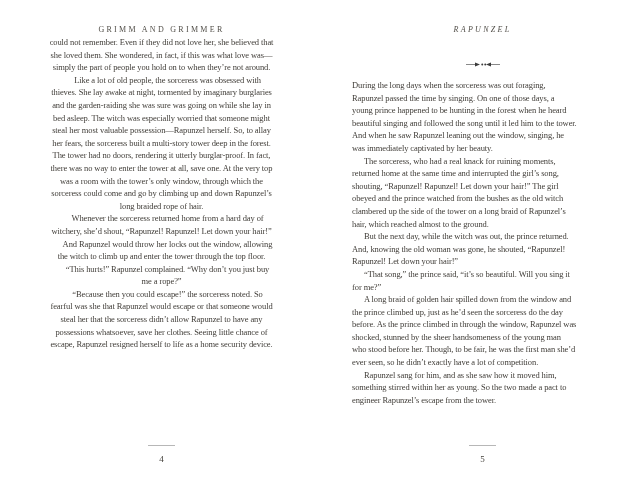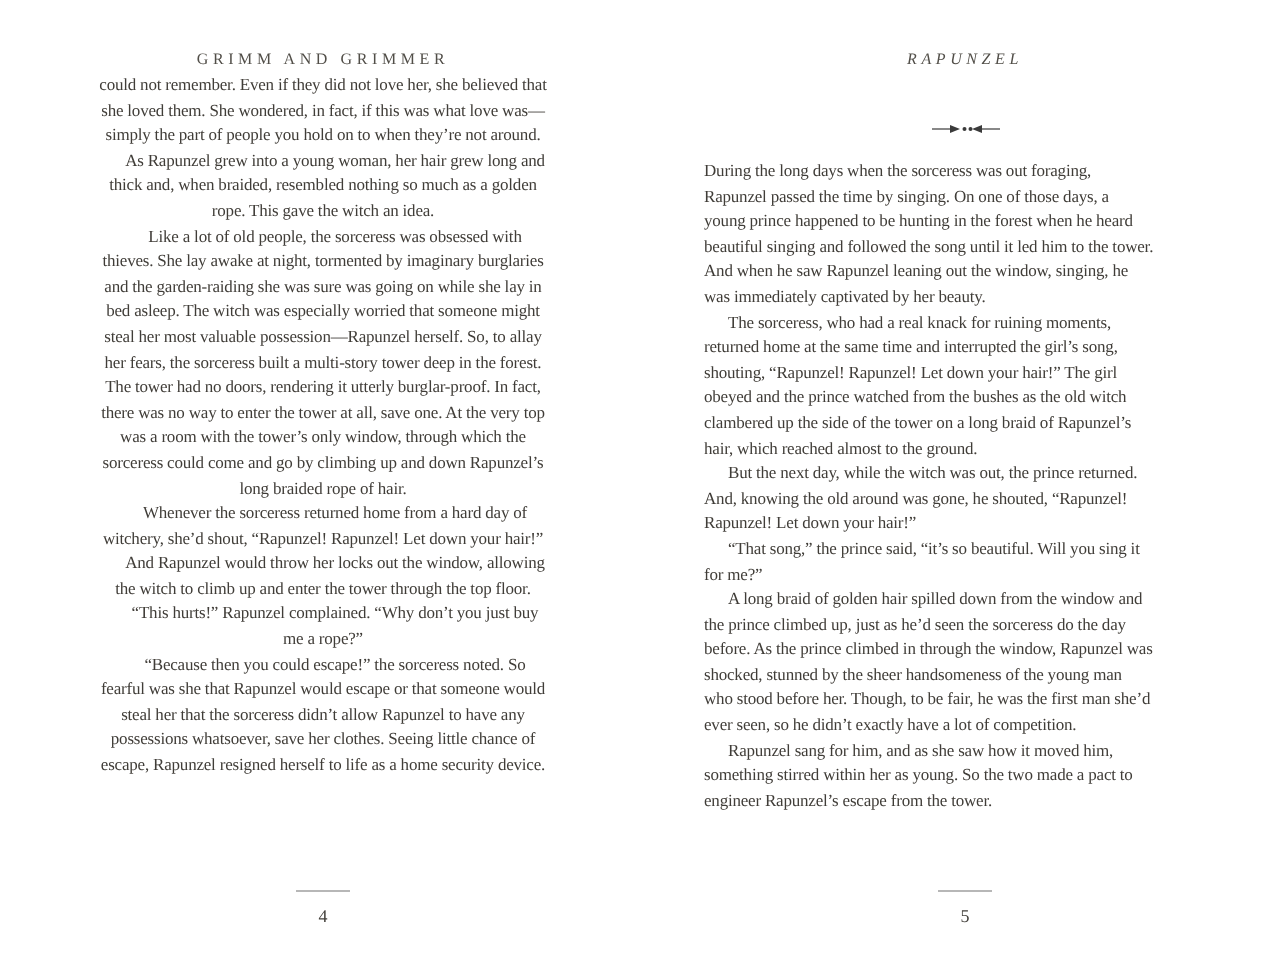--- a/index.html
+++ b/index.html
@@ -68,21 +68,20 @@
 </style>
 </head>
 <body>
 
 <div class="spread">
 
   <div class="running-head head-left">GRIMM AND GRIMMER</div>
 
   <div class="body-text body-left">
     <p class="no-indent">could not remember. Even if they did not love her, she believed that she loved them. She wondered, in fact, if this was what love was—simply the part of people you hold on to when they’re not around.</p>
-    <p>As Rapunzel grew into a young woman, her hair grew long and thick and, when braided, resembled nothing so much as a golden rope. This gave the witch an idea.</p>
     <p>Like a lot of old people, the sorceress was obsessed with thieves. She lay awake at night, tormented by imaginary burglaries and the garden-raiding she was sure was going on while she lay in bed asleep. The witch was especially worried that someone might steal her most valuable possession—Rapunzel herself. So, to allay her fears, the sorceress built a multi-story tower deep in the forest. The tower had no doors, rendering it utterly burglar-proof. In fact, there was no way to enter the tower at all, save one. At the very top was a room with the tower’s only window, through which the sorceress could come and go by climbing up and down Rapunzel’s long braided rope of hair.</p>
     <p>Whenever the sorceress returned home from a hard day of witchery, she’d shout, “Rapunzel! Rapunzel! Let down your hair!”</p>
     <p>And Rapunzel would throw her locks out the window, allowing the witch to climb up and enter the tower through the top floor.</p>
     <p>“This hurts!” Rapunzel complained. “Why don’t you just buy me a rope?”</p>
     <p>“Because then you could escape!” the sorceress noted. So fearful was she that Rapunzel would escape or that someone would steal her that the sorceress didn’t allow Rapunzel to have any possessions whatsoever, save her clothes. Seeing little chance of escape, Rapunzel resigned herself to life as a home security device.</p>
   </div>
 
   <div class="page-footer footer-left">
     <span class="footer-rule"></span>
     <span class="page-num">4</span>
@@ -99,21 +98,21 @@
         <circle cx="38.5" cy="6" r="2"></circle>
         <polygon points="50,2 40,6 50,10"></polygon>
         <rect x="48" y="5.4" width="20" height="1.2"></rect>
       </g>
     </svg>
   </div>
 
   <div class="body-text body-right">
     <p class="no-indent">During the long days when the sorceress was out foraging, Rapunzel passed the time by singing. On one of those days, a young prince happened to be hunting in the forest when he heard beautiful singing and followed the song until it led him to the tower. And when he saw Rapunzel leaning out the window, singing, he was immediately captivated by her beauty.</p>
     <p>The sorceress, who had a real knack for ruining moments, returned home at the same time and interrupted the girl’s song, shouting, “Rapunzel! Rapunzel! Let down your hair!” The girl obeyed and the prince watched from the bushes as the old witch clambered up the side of the tower on a long braid of Rapunzel’s hair, which reached almost to the ground.</p>
-    <p>But the next day, while the witch was out, the prince returned. And, knowing the old around was gone, he shouted, “Rapunzel! Rapunzel! Let down your hair!”</p>
+    <p>But the next day, while the witch was out, the prince returned. And, knowing the old woman was gone, he shouted, “Rapunzel! Rapunzel! Let down your hair!”</p>
     <p>“That song,” the prince said, “it’s so beautiful. Will you sing it for me?”</p>
     <p>A long braid of golden hair spilled down from the window and the prince climbed up, just as he’d seen the sorceress do the day before. As the prince climbed in through the window, Rapunzel was shocked, stunned by the sheer handsomeness of the young man who stood before her. Though, to be fair, he was the first man she’d ever seen, so he didn’t exactly have a lot of competition.</p>
     <p>Rapunzel sang for him, and as she saw how it moved him, something stirred within her as young. So the two made a pact to engineer Rapunzel’s escape from the tower.</p>
   </div>
 
   <div class="page-footer footer-right">
     <span class="footer-rule"></span>
     <span class="page-num">5</span>
   </div>
 

